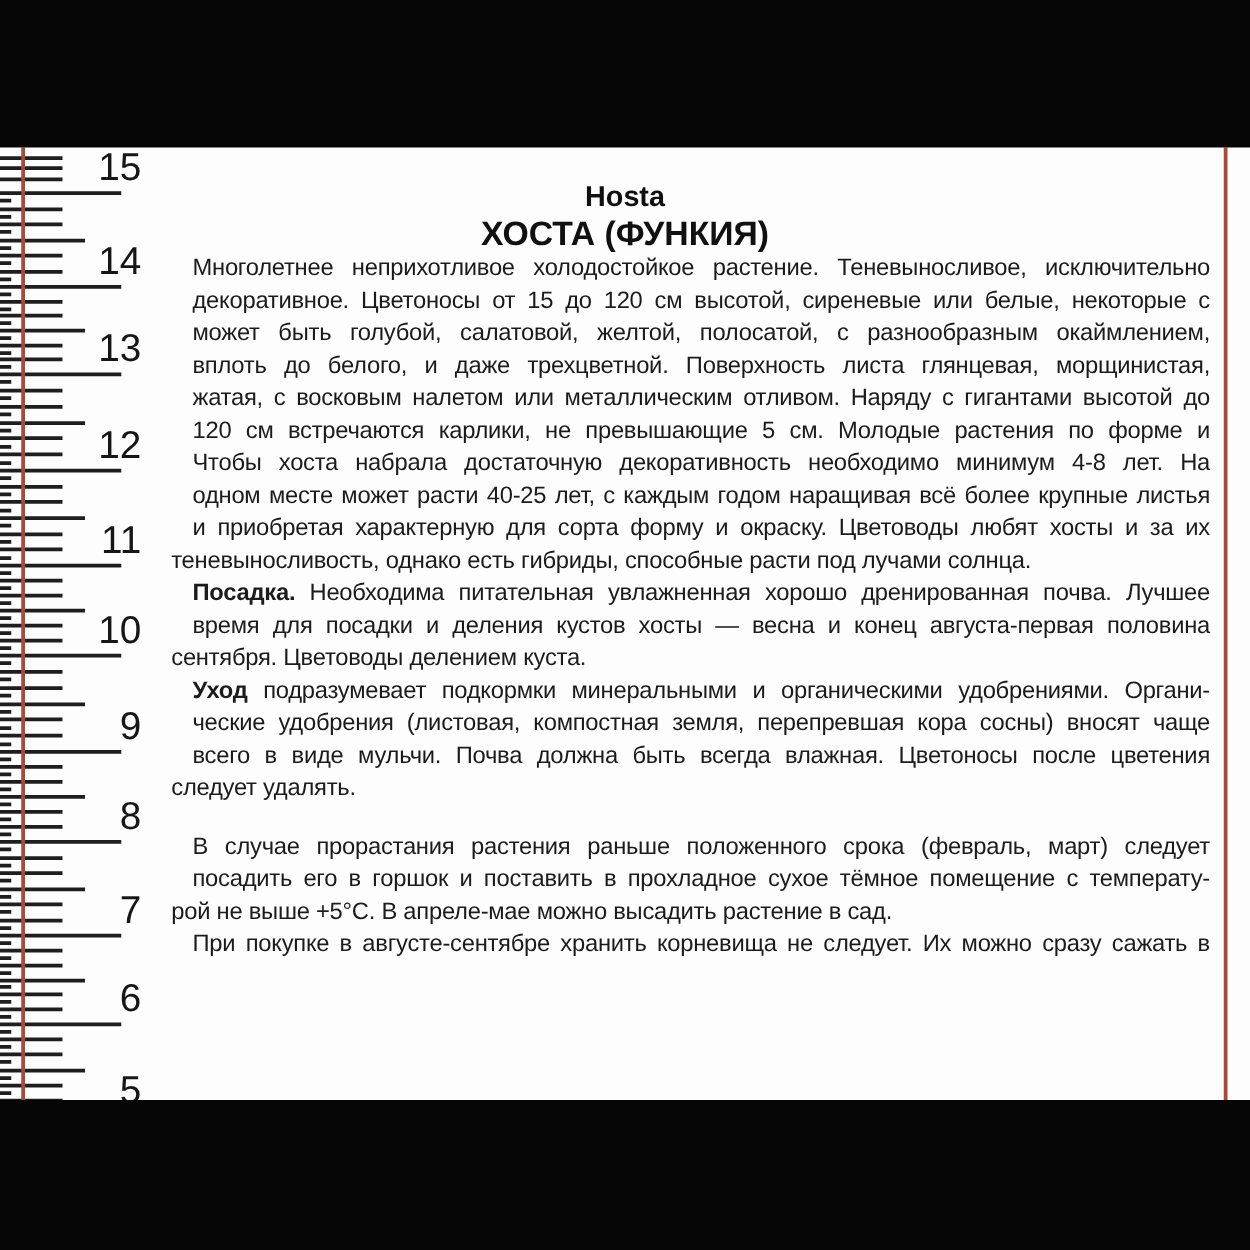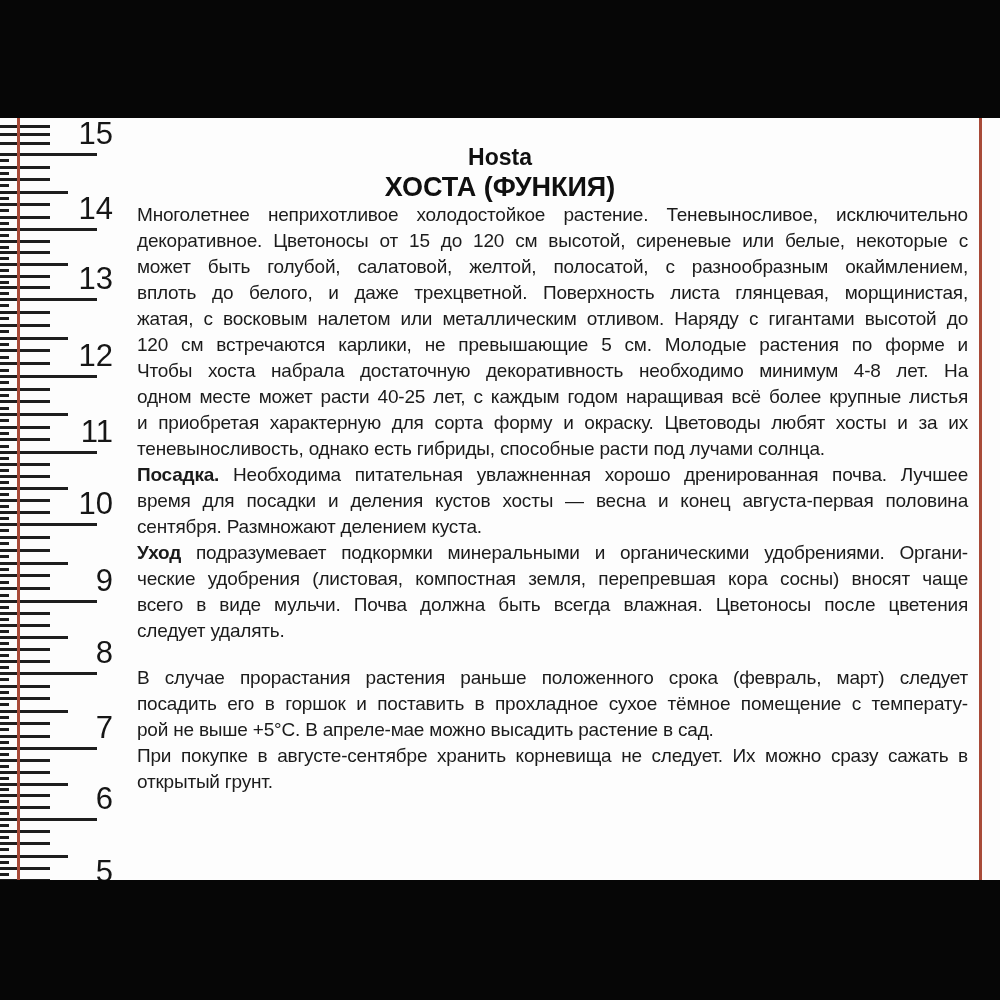--- a/index.html
+++ b/index.html
@@ -32,21 +32,21 @@
   }
 
   .article{
     position:absolute;left:137px;top:202px;width:831px;
     font-size:19px;line-height:26px;letter-spacing:-0.2px;
     color:#1b1b1b;z-index:2;
   }
   .para{margin:0;}
   .para.gap{margin-top:21px;}
   .line{height:26px;white-space:normal;}
-  .line.j{text-align:justify;text-align-last:justify;}
+  .line.j{text-align:justify;text-align-last:justify;margin-left:17px;}
   .line b{font-weight:700;}
 </style>
 </head>
 <body>
 
 <div class="page">
   <div class="bar bar-top"></div>
   <div class="bar bar-bottom"></div>
 
   <div class="ruler">
@@ -204,31 +204,30 @@
       </div>
       <div class="para">
         <div class="line j">Чтобы хоста набрала достаточную декоративность необходимо минимум 4-8 лет. На</div>
         <div class="line j">одном месте может расти 40-25 лет, с каждым годом наращивая всё более крупные листья</div>
         <div class="line j">и приобретая характерную для сорта форму и окраску. Цветоводы любят хосты и за их</div>
         <div class="line">теневыносливость, однако есть гибриды, способные расти под лучами солнца.</div>
       </div>
       <div class="para">
         <div class="line j"><b>Посадка.</b>  Необходима питательная увлажненная хорошо дренированная почва. Лучшее</div>
         <div class="line j">время для посадки и деления кустов хосты — весна и конец августа-первая половина</div>
-        <div class="line">сентября. Размножают делением куста.</div>
+        <div class="line">сентября. Цветоводы делением куста.</div>
       </div>
       <div class="para">
         <div class="line j"><b>Уход</b> подразумевает подкормки минеральными и органическими удобрениями. Органи-</div>
         <div class="line j">ческие удобрения (листовая, компостная земля, перепревшая кора сосны) вносят чаще</div>
         <div class="line j">всего в виде мульчи. Почва должна быть всегда влажная. Цветоносы после цветения</div>
         <div class="line">следует удалять.</div>
       </div>
       <div class="para gap">
         <div class="line j">В случае прорастания растения раньше положенного срока (февраль, март) следует</div>
         <div class="line j">посадить его в горшок и поставить в прохладное сухое тёмное помещение с температу-</div>
         <div class="line">рой не выше +5°С. В апреле-мае можно высадить растение в сад.</div>
       </div>
       <div class="para">
         <div class="line j">При покупке в августе-сентябре хранить корневища не следует. Их можно сразу сажать в</div>
-        <div class="line">открытый грунт.</div>
       </div>
     </div>
 </div>
 
 </body></html>

